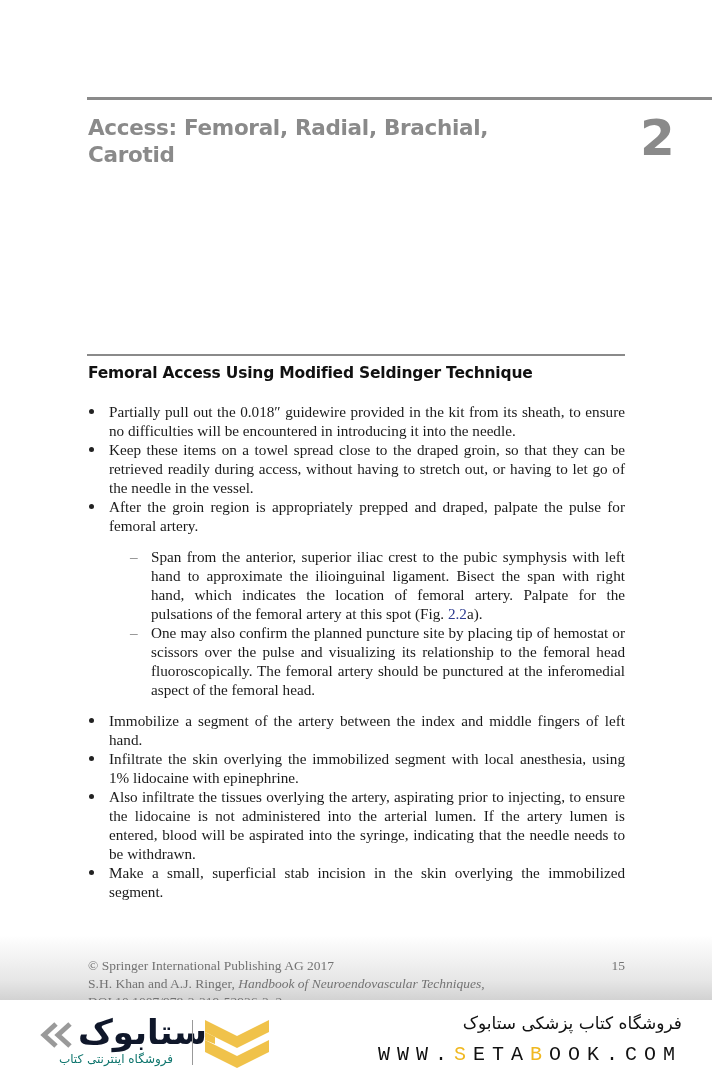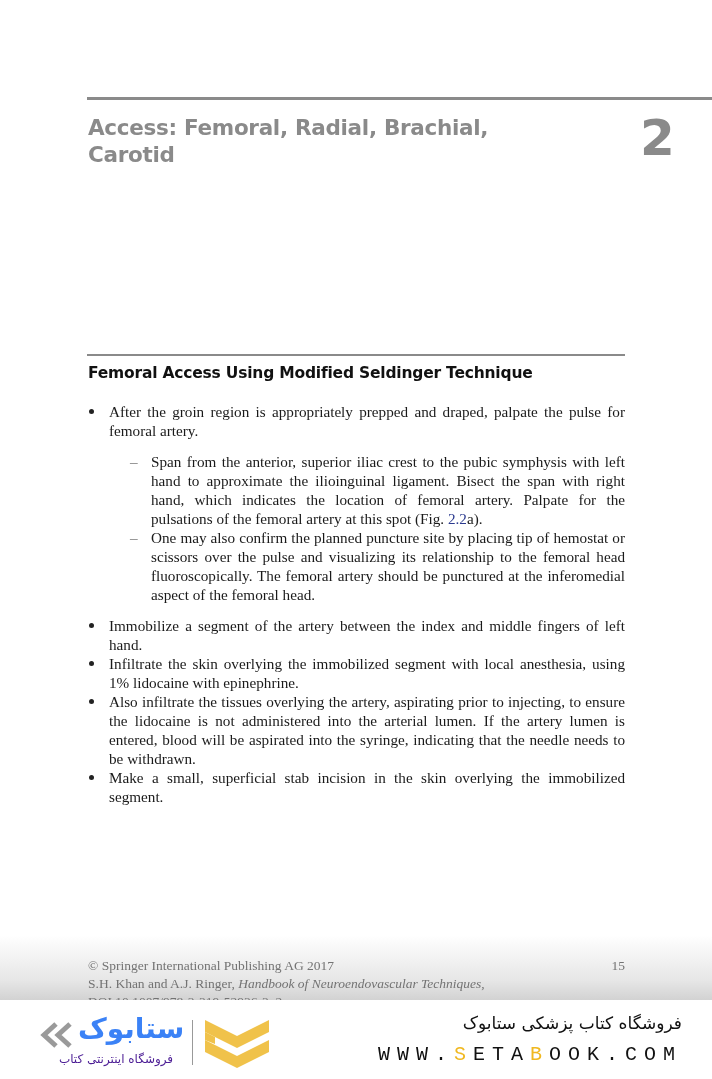--- a/index.html
+++ b/index.html
@@ -50,25 +50,25 @@
     position: absolute; left: 88px; top: 957px; width: 537px;
     font-size: 13.5px; line-height: 18px; color: #737373;
   }
   .footer .page-num { position: absolute; right: 0; top: 0; }
   .footer em { font-style: italic; }
   .footer .doi { height: 10px; overflow: hidden; display: block; }
   .watermark { position: absolute; left: 0; top: 1000px; width: 712px; height: 79px; background: #fff; }
   .logo-chevrons { position: absolute; left: 38px; top: 1022px; }
   .logo-word {
     position: absolute; left: 78px; top: 1012px;
-    font-family: "DejaVu Sans", sans-serif; font-weight: bold; font-size: 28px; color: #3b82f6; direction: rtl;
+    font-family: "DejaVu Sans", sans-serif; font-weight: bold; font-size: 34px; color: #0f172a; direction: rtl;
   }
   .logo-sub {
     position: absolute; left: 46px; top: 1052px; width: 140px; text-align: center;
-    font-family: "DejaVu Sans", sans-serif; font-size: 12px; color: #4c1d95; direction: rtl;
+    font-family: "DejaVu Sans", sans-serif; font-size: 12px; color: #0f766e; direction: rtl;
   }
   .logo-divider { position: absolute; left: 192px; top: 1020px; width: 1px; height: 45px; background: #999; }
   .logo-mark { position: absolute; left: 203px; top: 1018px; }
   .store-name {
     position: absolute; right: 30px; top: 1013px;
     font-family: "DejaVu Sans", sans-serif; font-size: 17px; color: #111; direction: rtl;
   }
   .store-url {
     position: absolute; right: 30px; top: 1043px;
     font-family: Liberation Mono, monospace; font-size: 20px; color: #111; letter-spacing: 7px;
@@ -81,20 +81,28 @@
 <div class="page">
   <div class="chapter-rule"></div>
   <div class="chapter-title">Access: Femoral, Radial, Brachial, Carotid</div>
   <div class="chapter-number">2</div>
 
   <div class="section-rule"></div>
   <div class="section-title">Femoral Access Using Modified Seldinger Technique</div>
 
   <div class="body-text">
     <ul class="bullets">
+      <li>
+        <span class="bullet"></span>
+        <span>Partially pull out the 0.018″ guidewire provided in the kit from its sheath, to ensure no difficulties will be encountered in introducing it into the needle.</span>
+      </li>
+      <li>
+        <span class="bullet"></span>
+        <span>Keep these items on a towel spread close to the draped groin, so that they can be retrieved readily during access, without having to stretch out, or having to let go of the needle in the vessel.</span>
+      </li>
       <li>
         <span class="bullet"></span>
         <span>After the groin region is appropriately prepped and draped, palpate the pulse for femoral artery.</span>
         <ul class="dashes">
           <li>
             <span class="dash">–</span>
             <span>Span from the anterior, superior iliac crest to the pubic symphysis with left hand to approximate the ilioinguinal ligament. Bisect the span with right hand, which indicates the location of femoral artery. Palpate for the pulsations of the femoral artery at this spot (Fig. </span><span class="fig-ref">2.2</span><span>a).</span>
           </li>
           <li>
             <span class="dash">–</span>

